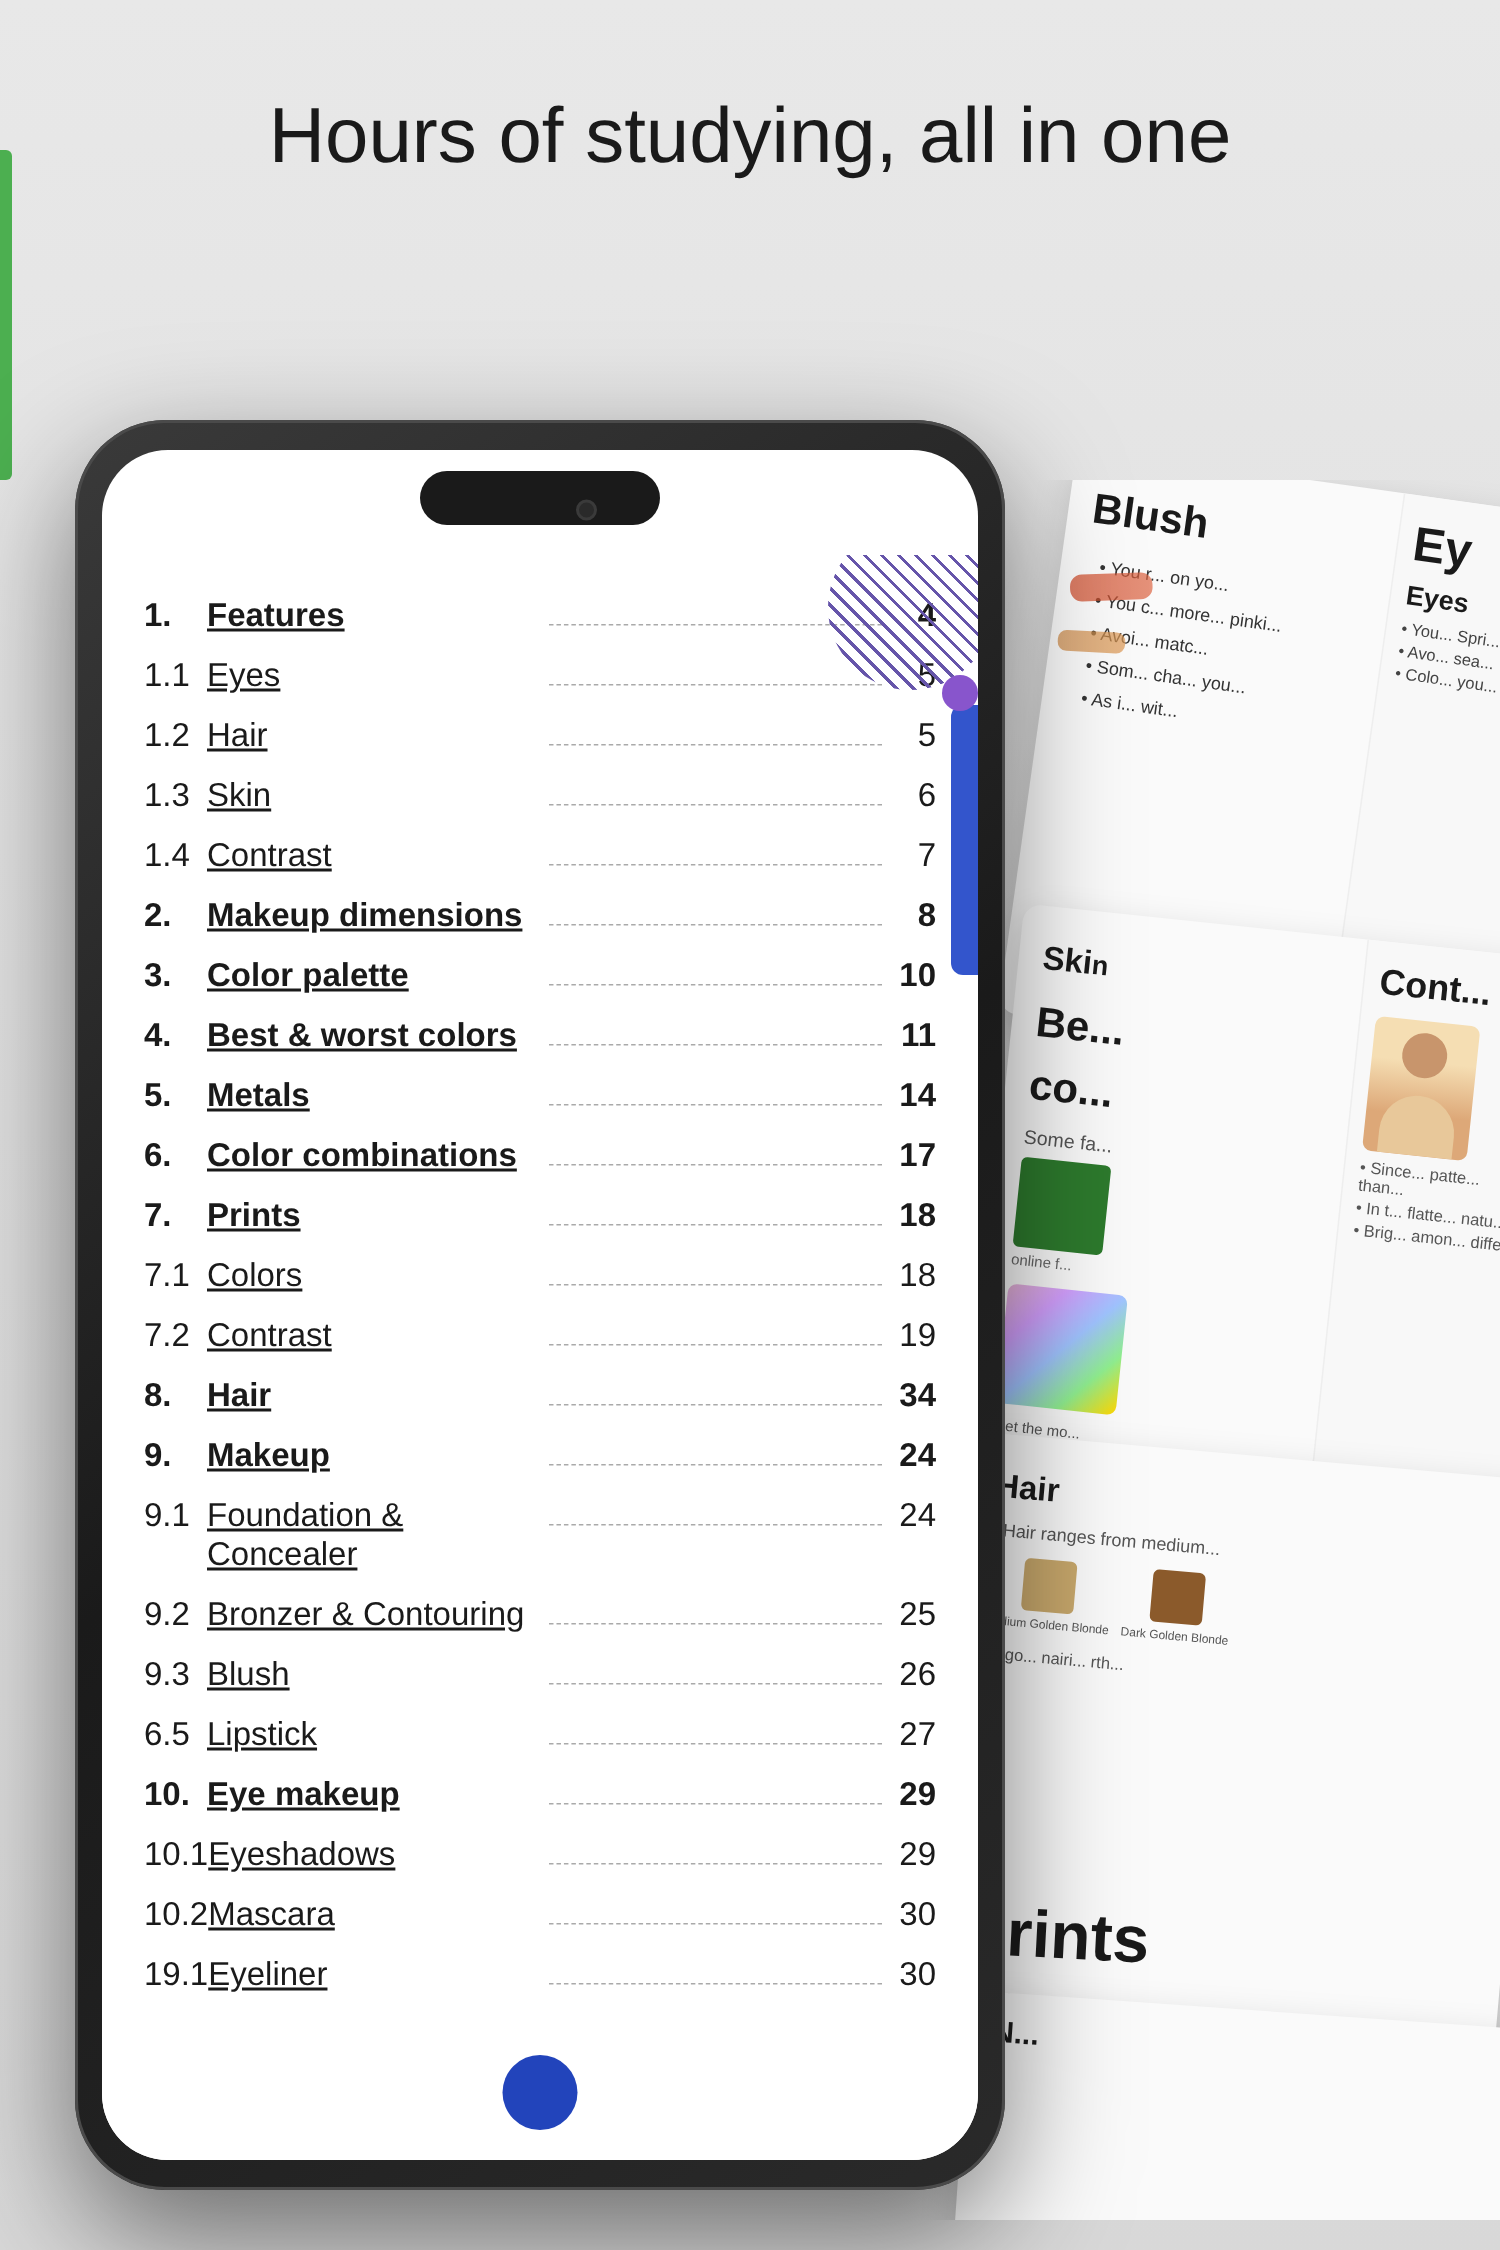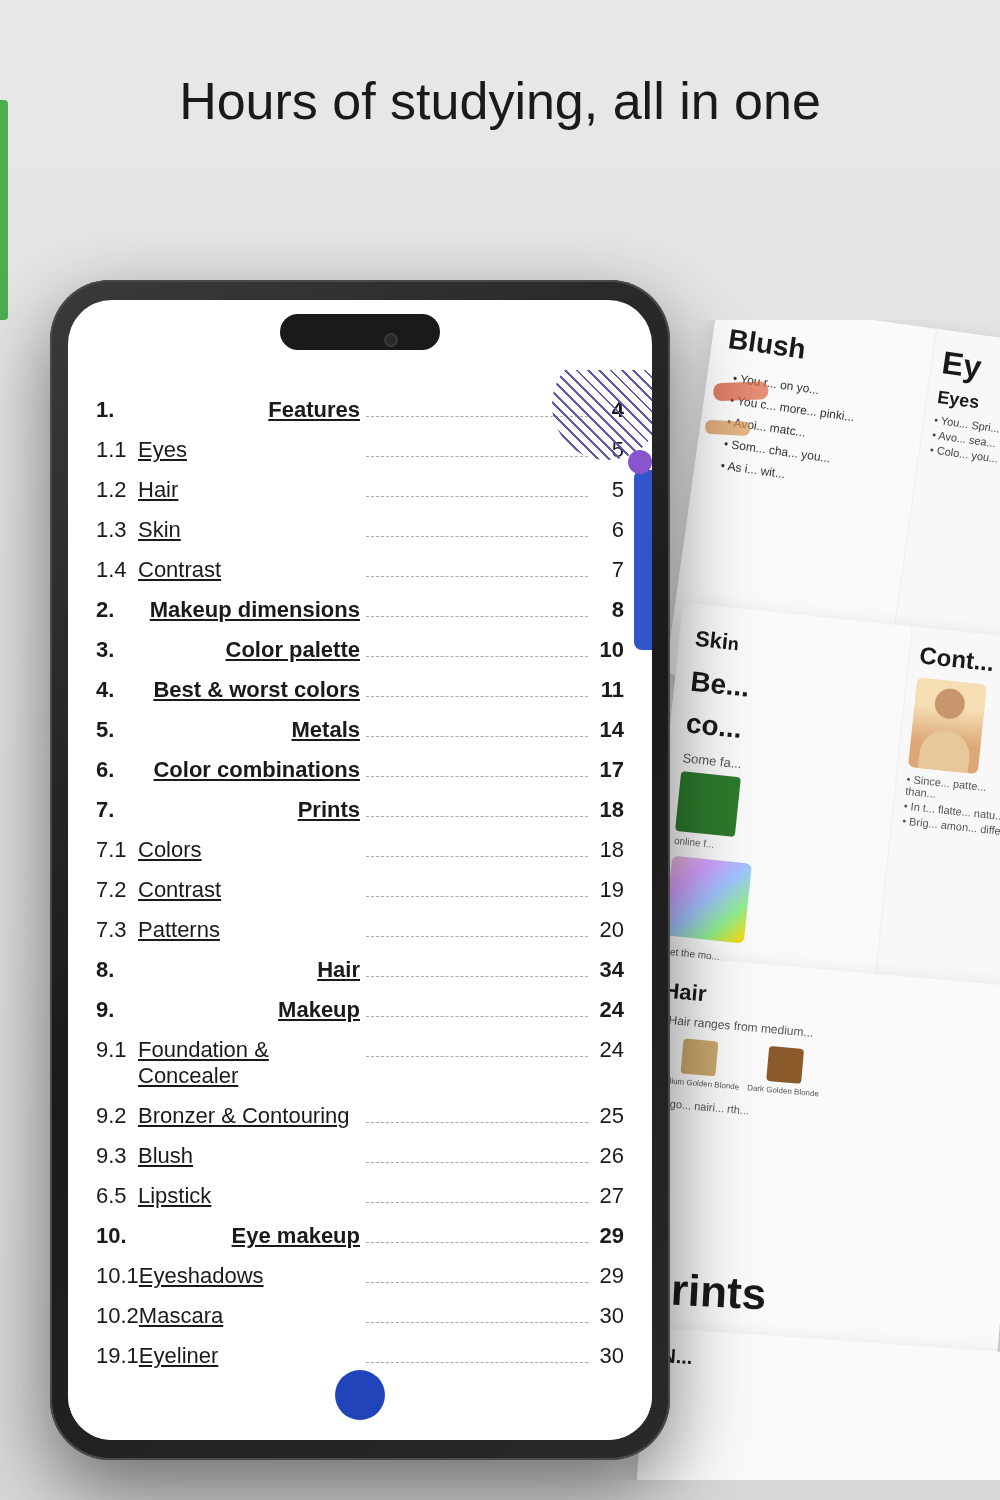--- a/index.html
+++ b/index.html
@@ -35,21 +35,20 @@
     .header-text {
       position: absolute;
       top: 60px;
       left: 0;
       right: 0;
       text-align: center;
       font-size: 52px;
       font-weight: 400;
       color: #1a1a1a;
       line-height: 1.2;
-      margin-top: 10px;
     }
 
     
     .phone-wrapper {
       position: absolute;
       top: 280px;
       left: 50px;
       width: 620px;
       height: 1180px;
     }
@@ -180,21 +179,20 @@
       flex: 1;
       color: #1a1a1a;
       font-size: 22px;
       text-decoration: underline;
       text-decoration-color: #1a1a1a;
       text-underline-offset: 2px;
     }
 
     .toc-title.bold {
       font-weight: 700;
-      text-align: right;
     }
 
     .toc-dots {
       flex: 1;
       border-bottom: 1.5px dashed #aaa;
       margin: 0 6px 4px 6px;
       min-width: 20px;
     }
 
     .toc-page {
@@ -546,26 +544,20 @@
               <span class="toc-dots"></span>
               <span class="toc-page">18</span>
             </div>
             <div class="toc-item">
               <span class="toc-number">7.2</span>
               <span class="toc-title">Contrast</span>
               <span class="toc-dots"></span>
               <span class="toc-page">19</span>
             </div>
             <div class="toc-item">
-              <span class="toc-number">7.3</span>
-              <span class="toc-title">Patterns</span>
-              <span class="toc-dots"></span>
-              <span class="toc-page">20</span>
-            </div>
-            <div class="toc-item">
               <span class="toc-number bold">8.</span>
               <span class="toc-title bold">Hair</span>
               <span class="toc-dots"></span>
               <span class="toc-page bold">34</span>
             </div>
             <div class="toc-item">
               <span class="toc-number bold">9.</span>
               <span class="toc-title bold">Makeup</span>
               <span class="toc-dots"></span>
               <span class="toc-page bold">24</span>

